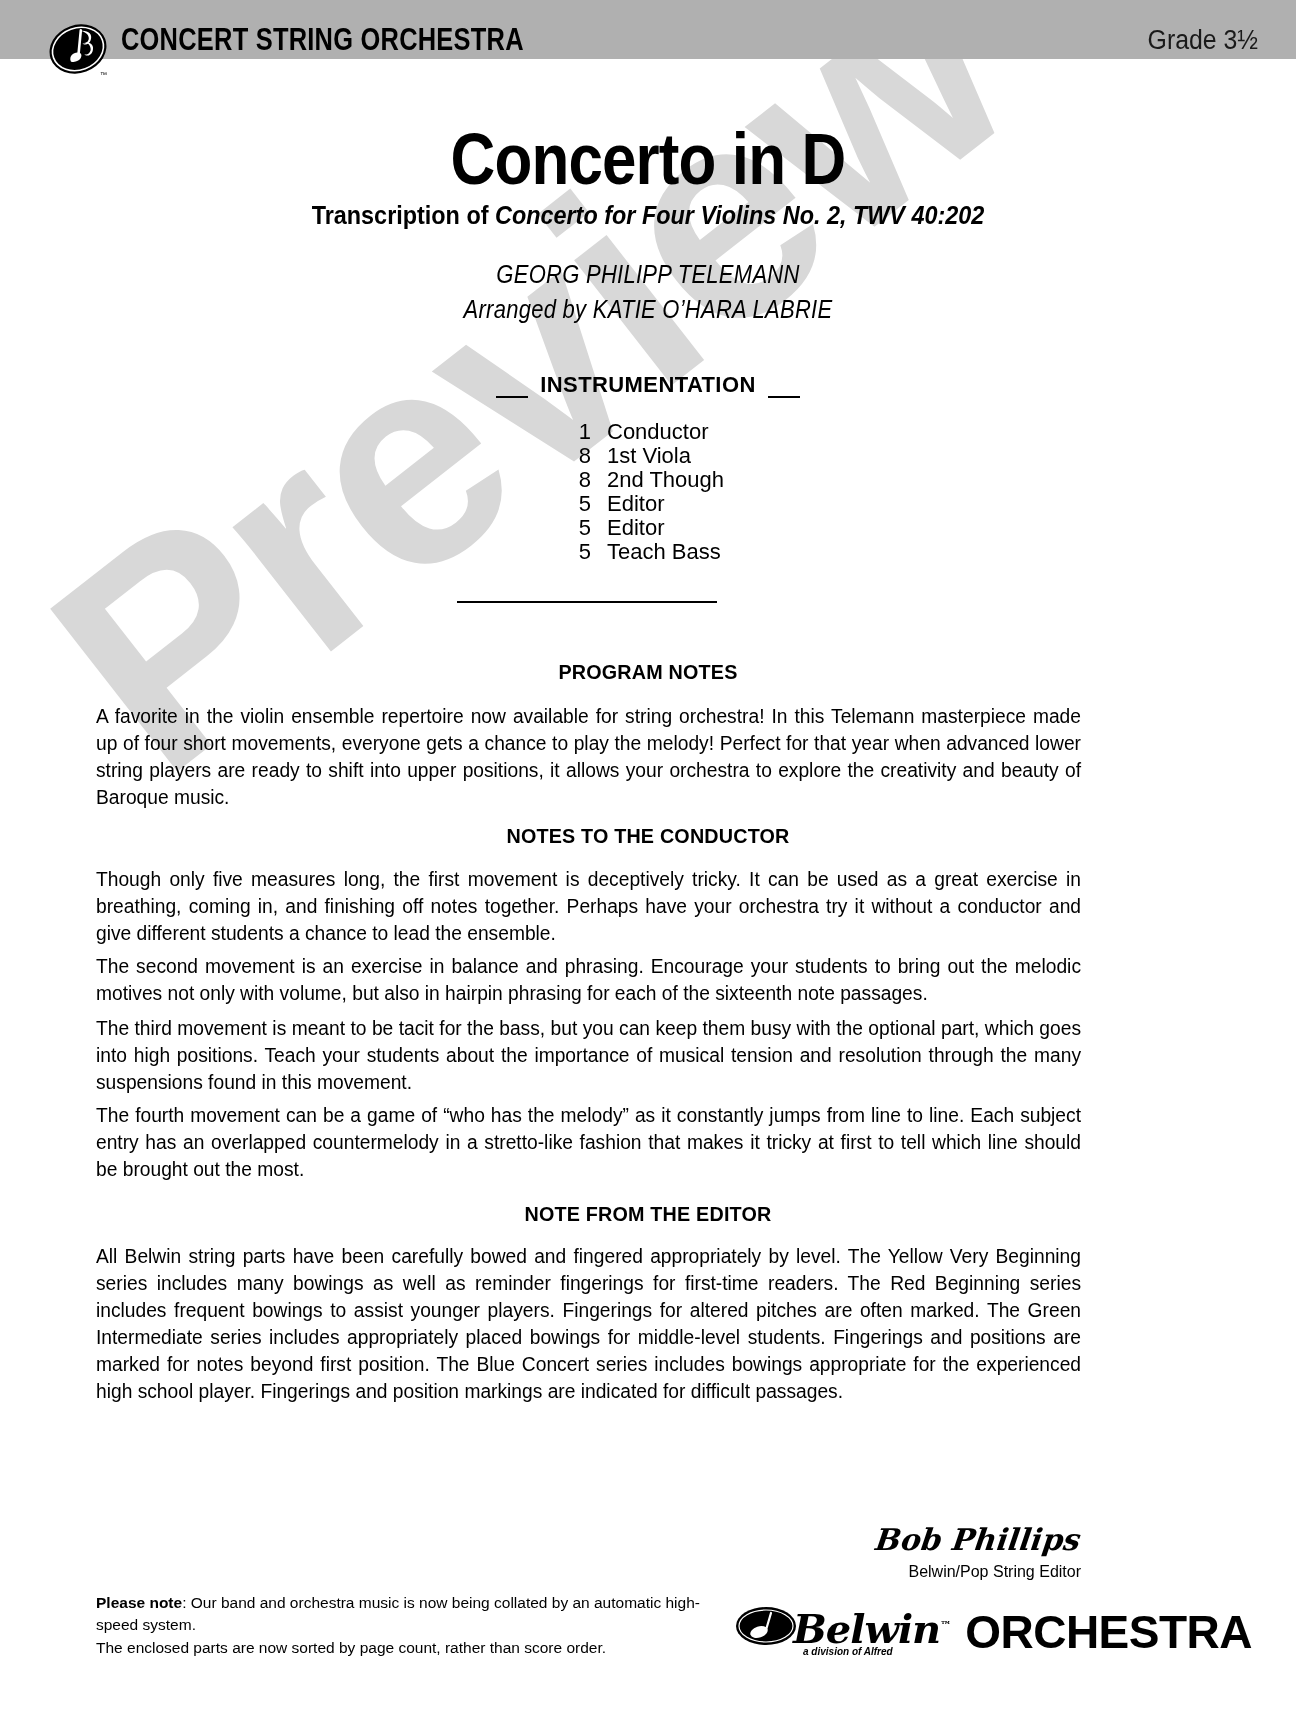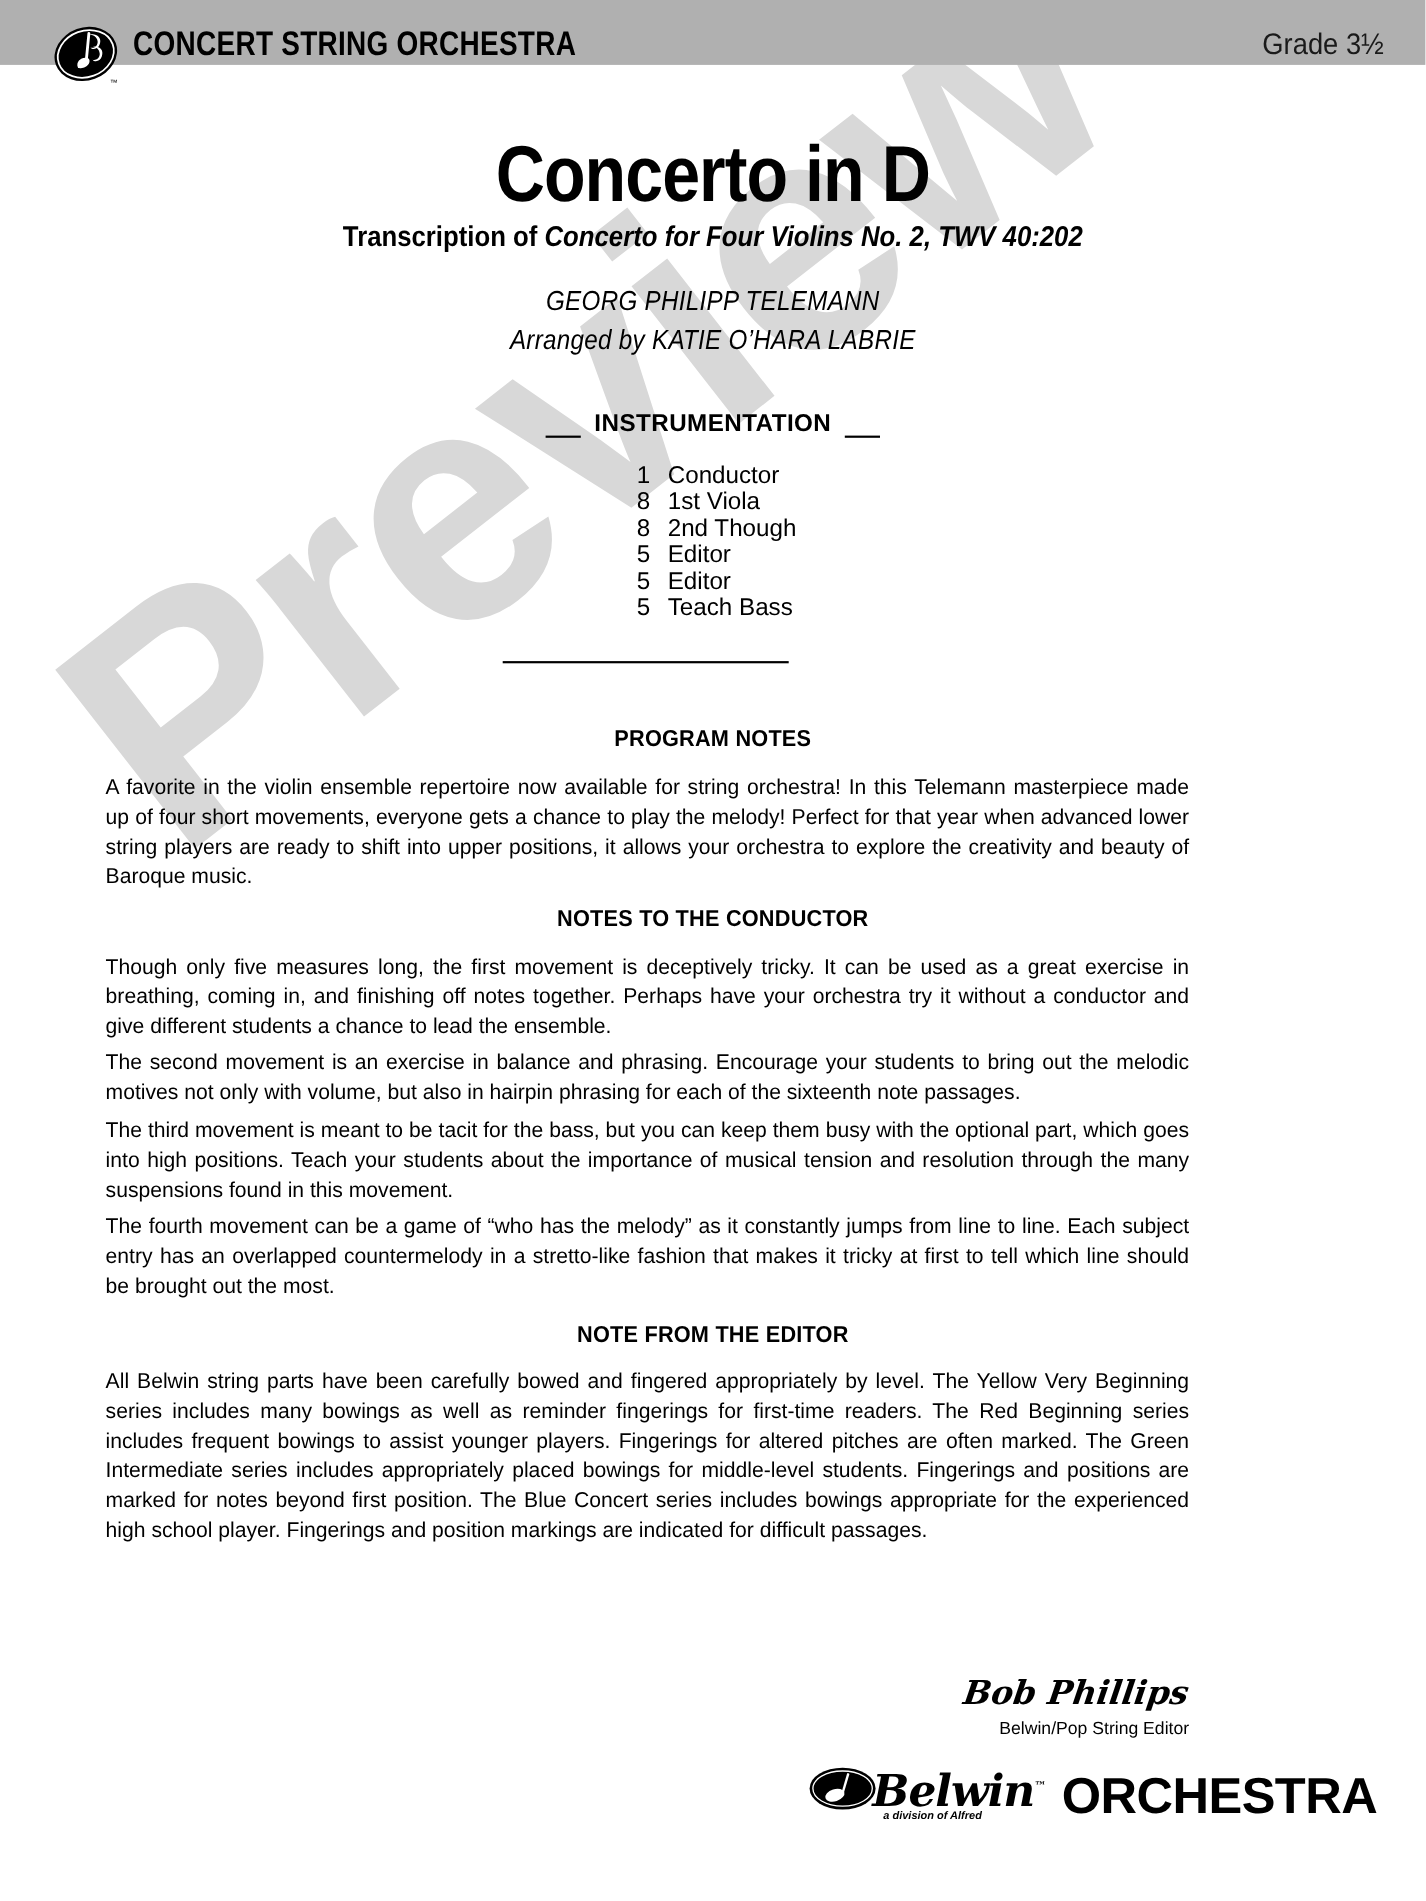--- a/index.html
+++ b/index.html
@@ -287,20 +287,24 @@
   <div class="body-text" style="top:953px;">The second movement is an exercise in balance and phrasing. Encourage your students to bring out the melodic motives not only with volume, but also in hairpin phrasing for each of the sixteenth note passages.</div>
   <div class="body-text" style="top:1015px;">The third movement is meant to be tacit for the bass, but you can keep them busy with the optional part, which goes into high positions. Teach your students about the importance of musical tension and resolution through the many suspensions found in this movement.</div>
   <div class="body-text" style="top:1102px;">The fourth movement can be a game of “who has the melody” as it constantly jumps from line to line. Each subject entry has an overlapped countermelody in a stretto-like fashion that makes it tricky at first to tell which line should be brought out the most.</div>
 
   <div class="section-head" style="top:1202px;">NOTE FROM THE EDITOR</div>
   <div class="body-text" style="top:1243px;">All Belwin string parts have been carefully bowed and fingered appropriately by level. The Yellow Very Beginning series includes many bowings as well as reminder fingerings for first-time readers. The Red Beginning series includes frequent bowings to assist younger players. Fingerings for altered pitches are often marked. The Green Intermediate series includes appropriately placed bowings for middle-level students. Fingerings and positions are marked for notes beyond first position. The Blue Concert series includes bowings appropriate for the experienced high school player. Fingerings and position markings are indicated for difficult passages.</div>
 
   <div class="signature">Bob Phillips</div>
   <div class="sig-title">Belwin/Pop String Editor</div>
 
+  <div class="footer-note">
+    <span><b>Please note</b><span>: Our band and orchestra music is now being collated by an automatic high-speed system.</span></span><br>
+    <span>The enclosed parts are now sorted by page count, rather than score order.</span>
+  </div>
 
   <div class="footer-logo">
     <div class="belwin-oval">
       <svg width="62" height="42" viewBox="0 0 62 42">
         <ellipse cx="31" cy="21" rx="30" ry="19" fill="#000"></ellipse>
         <ellipse cx="31" cy="21" rx="27" ry="16" fill="none" stroke="#fff" stroke-width="1.2"></ellipse>
         <ellipse cx="24" cy="27" rx="9" ry="5.5" fill="#fff" transform="rotate(-18 24 27)"></ellipse>
         <path d="M31 25 L36 8" stroke="#fff" stroke-width="2.2" fill="none" stroke-linecap="round"></path>
       </svg>
     </div>

